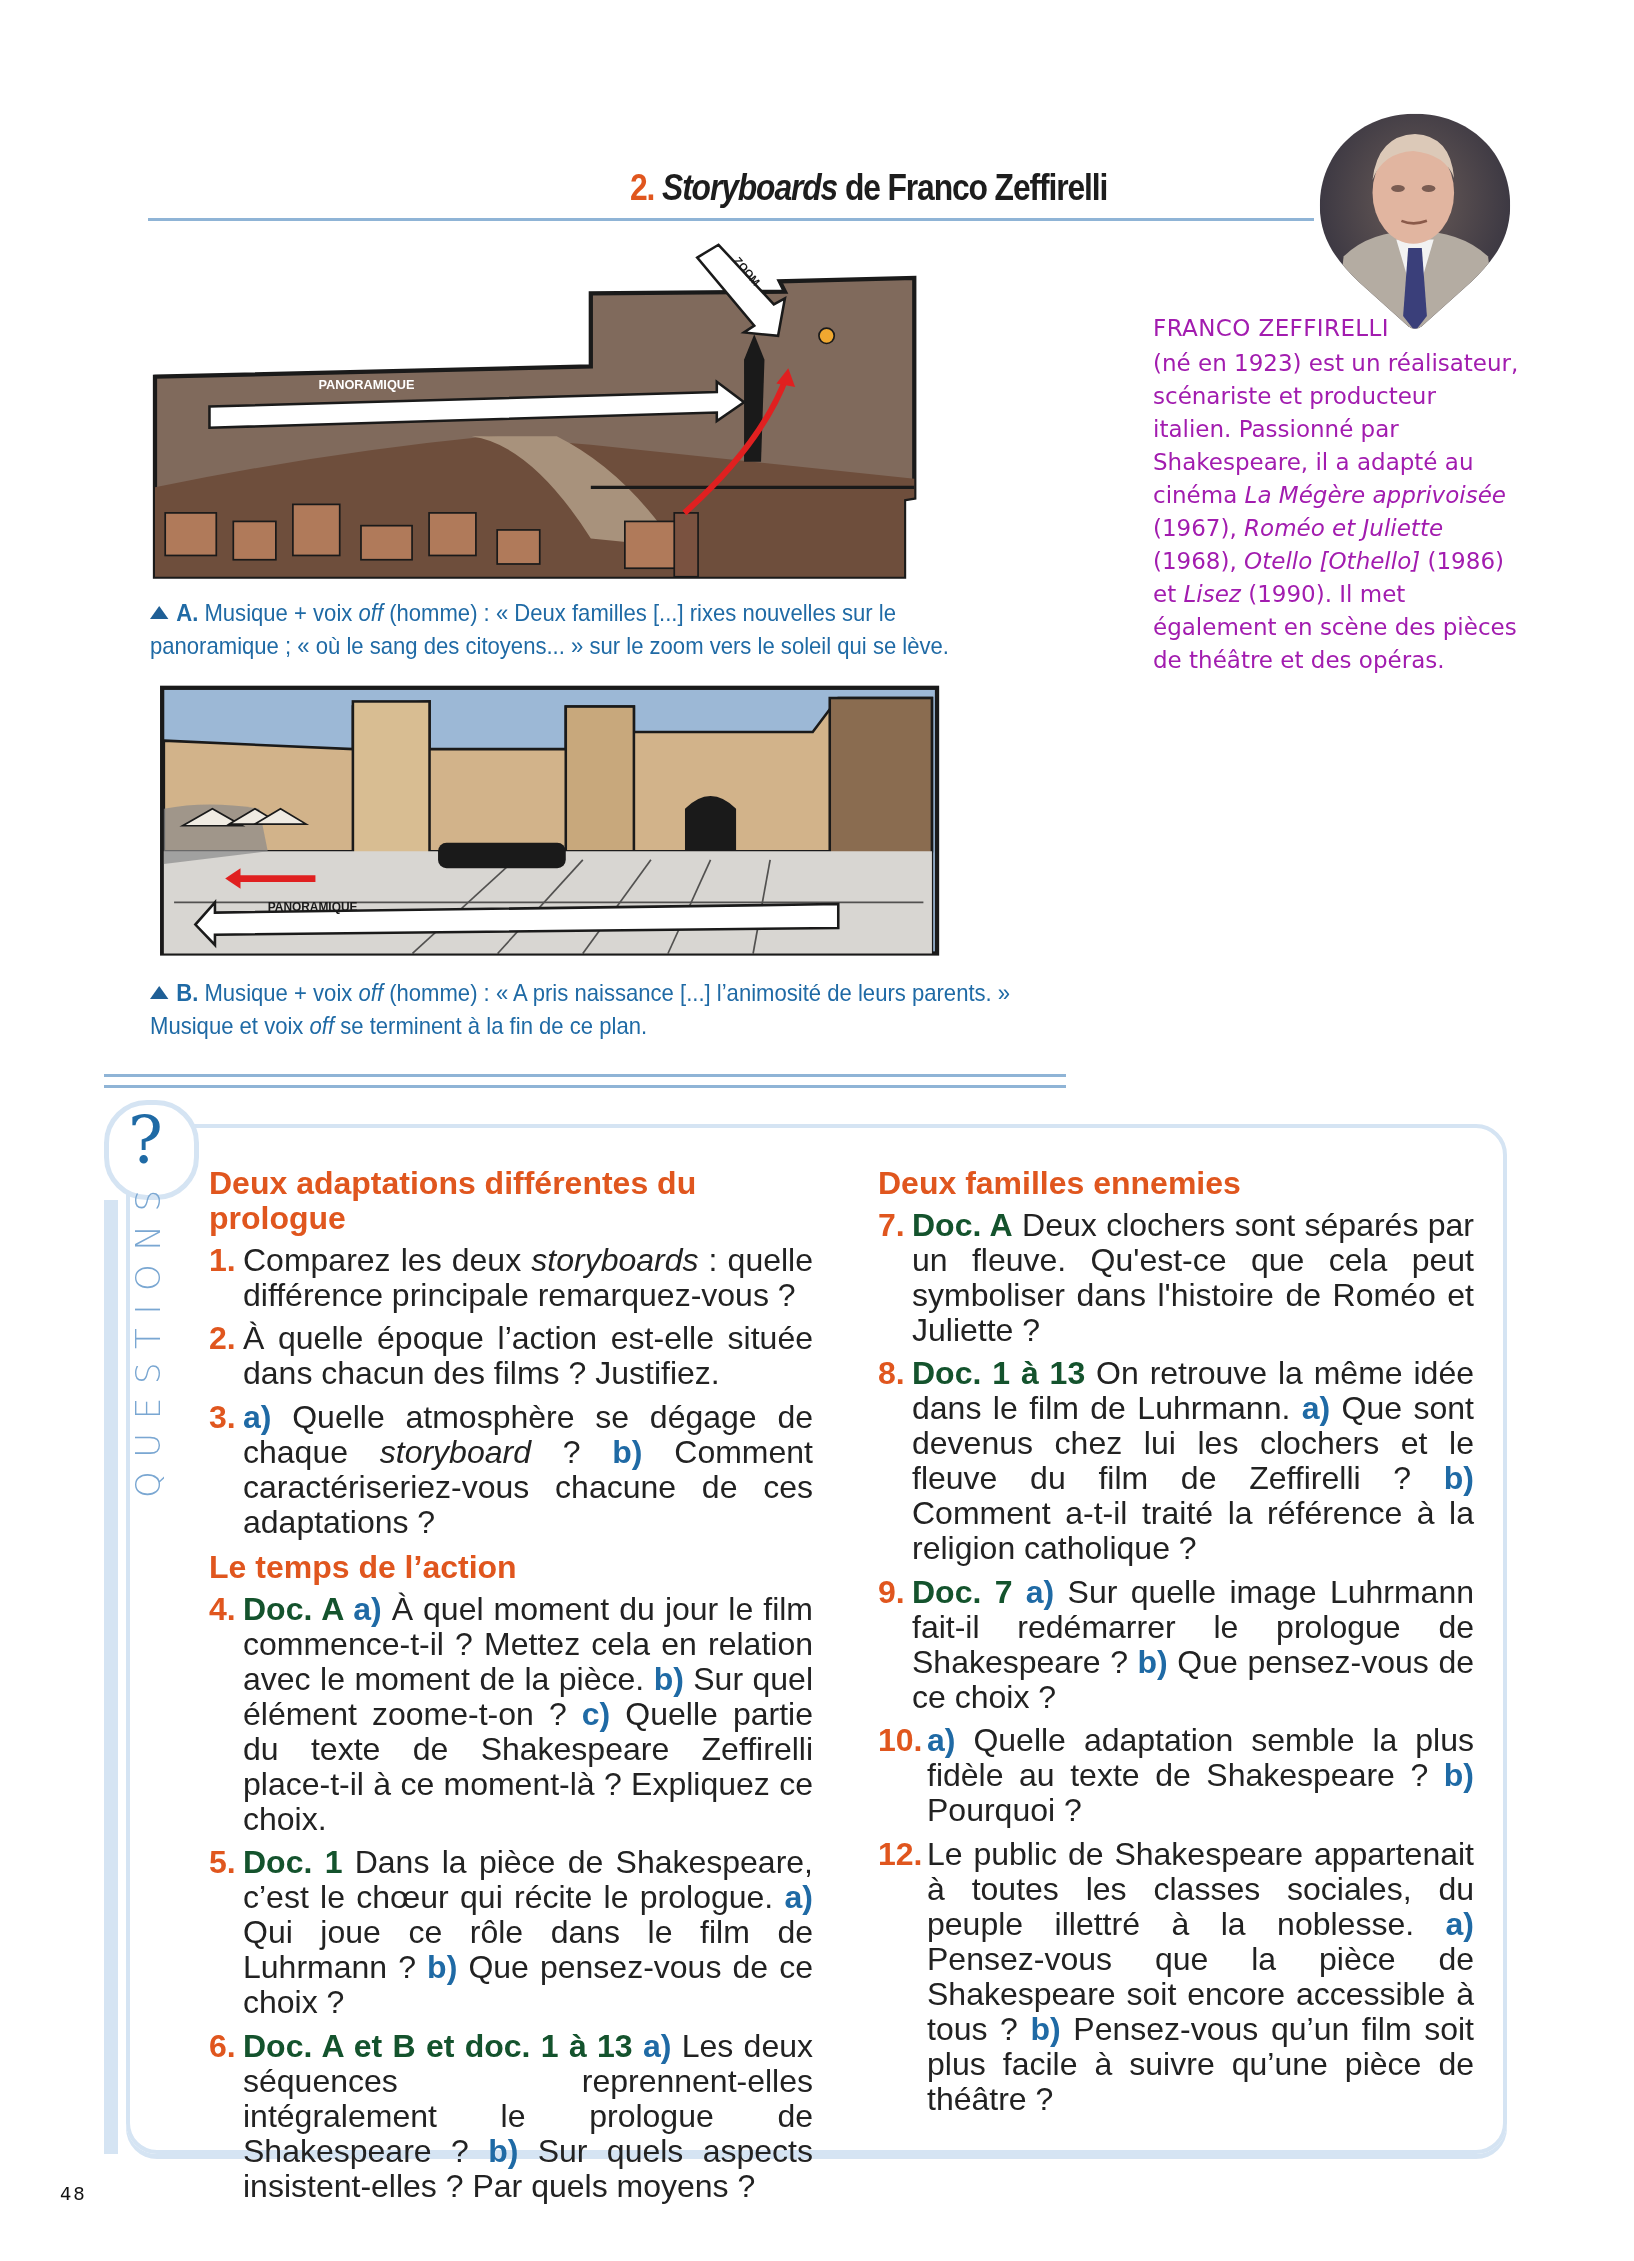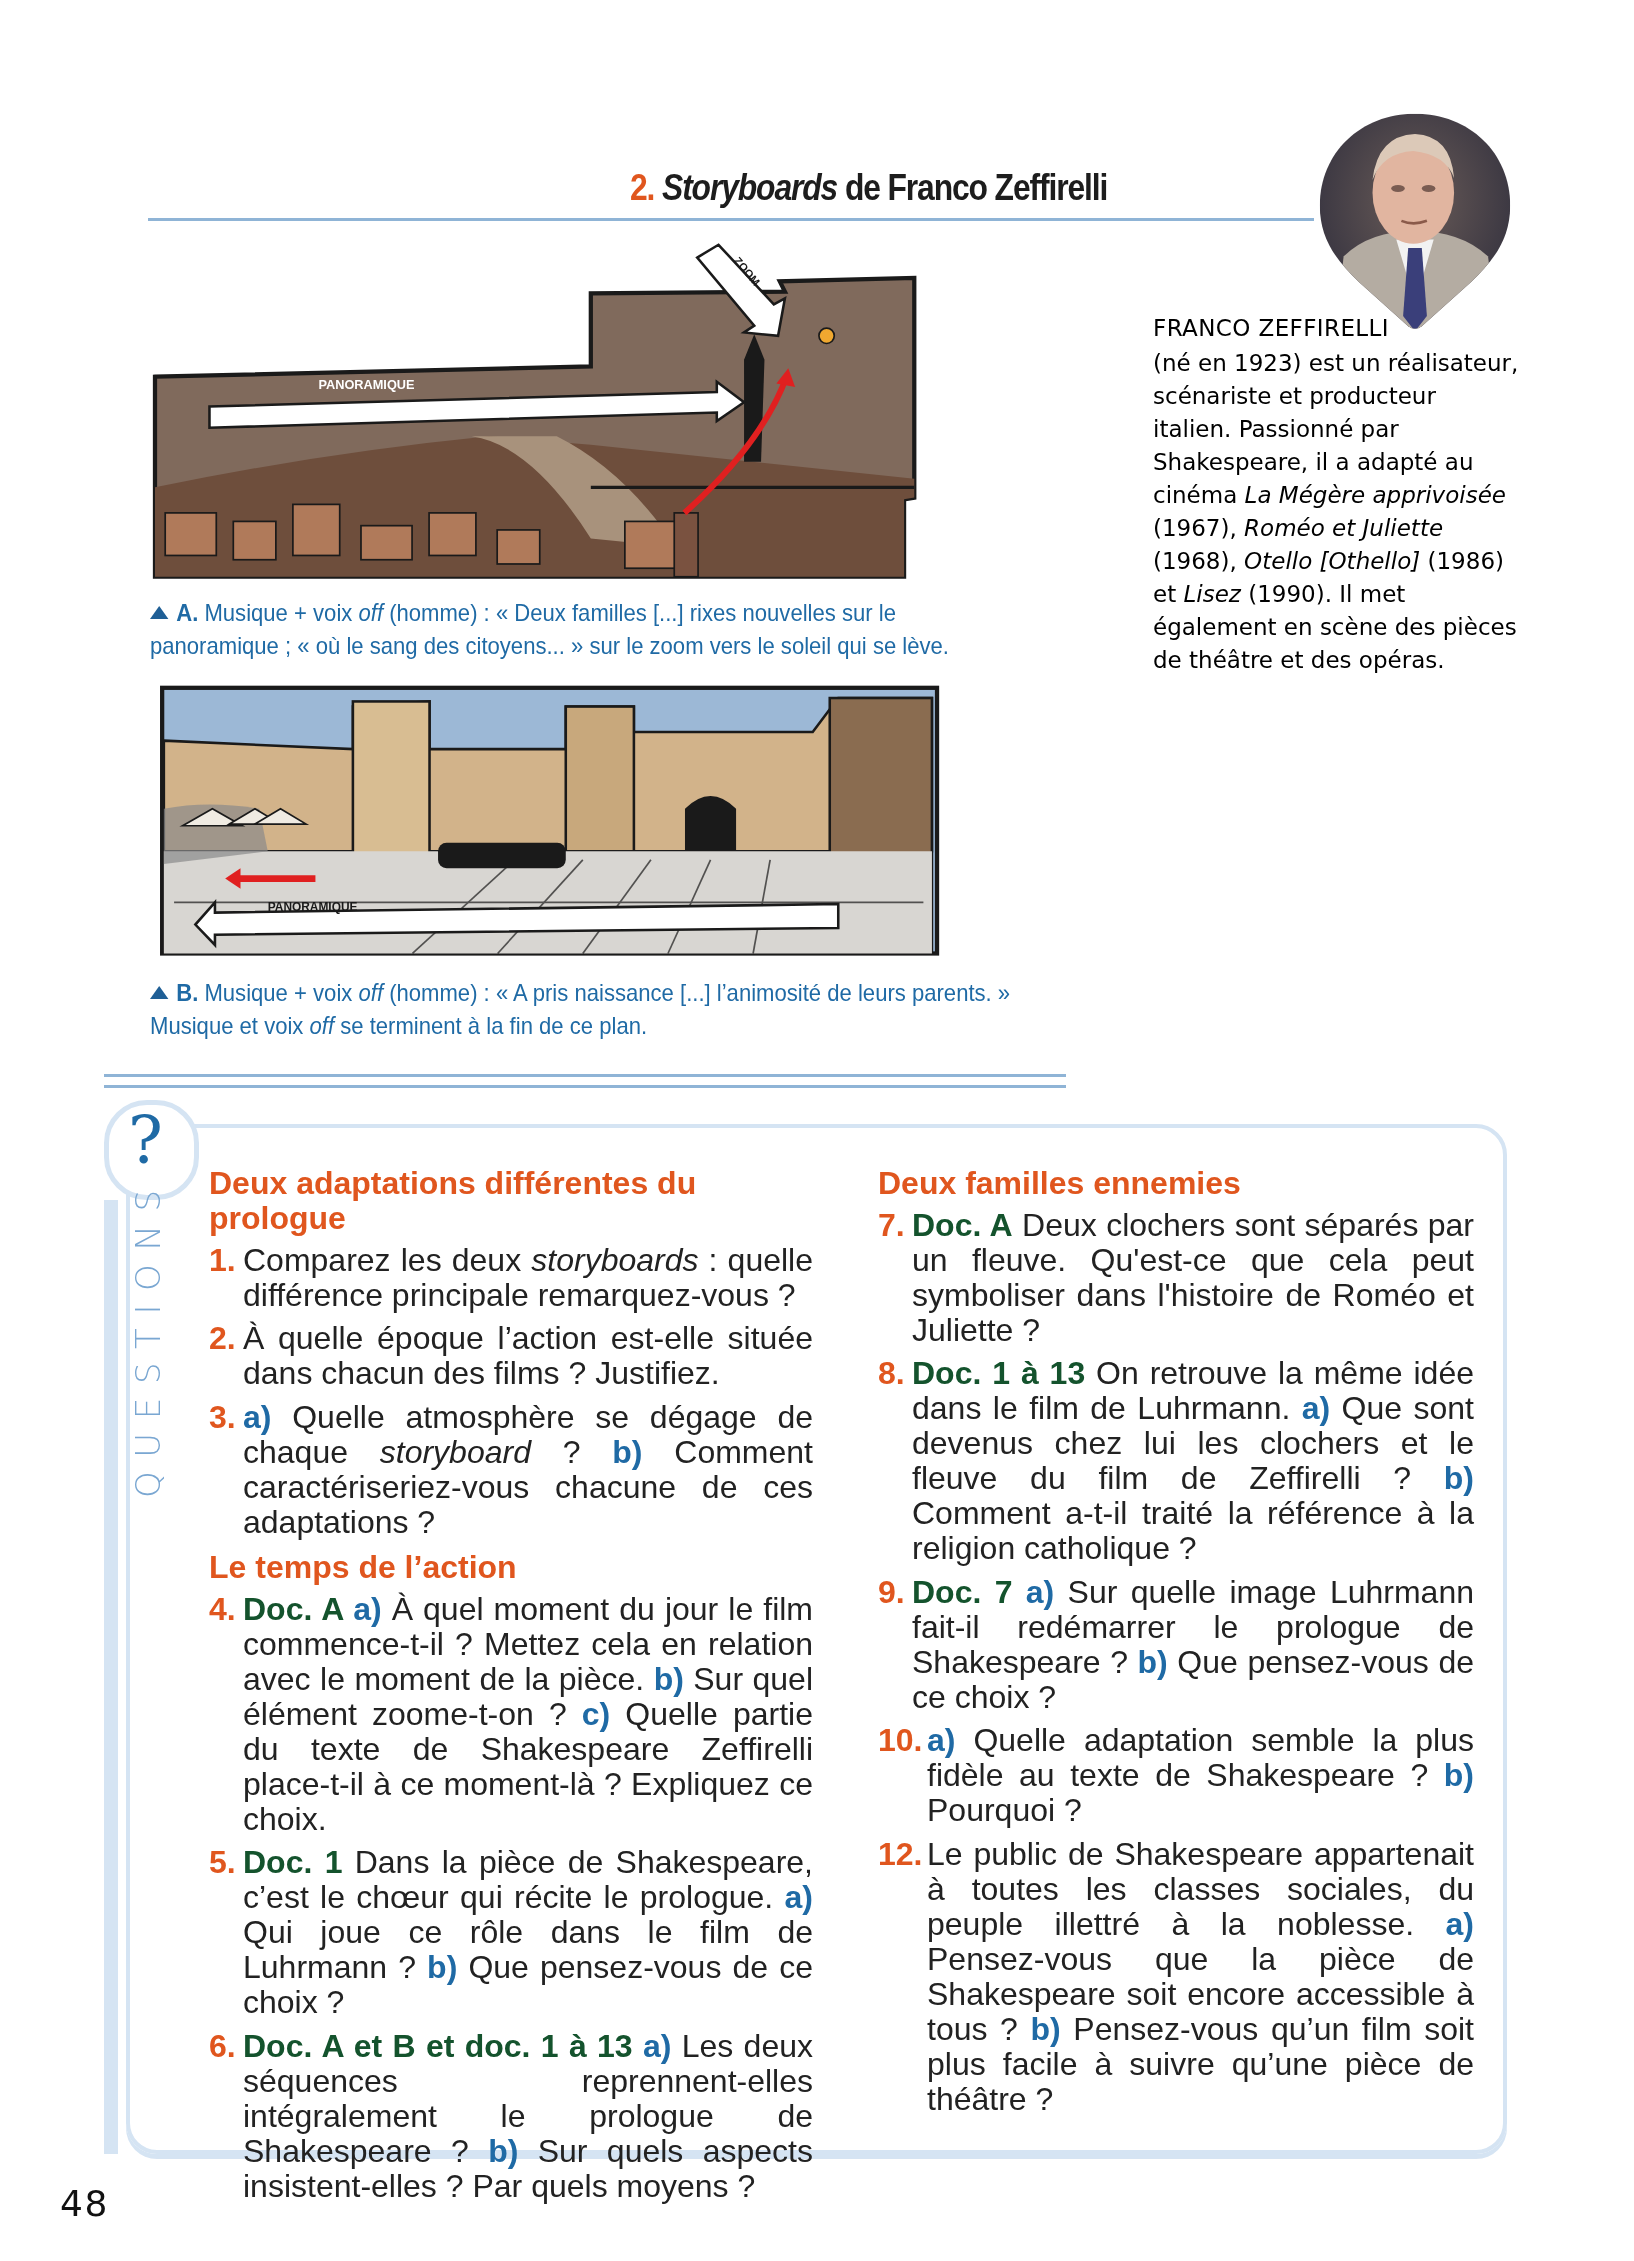--- a/index.html
+++ b/index.html
@@ -11,21 +11,21 @@
   #title { left:630px; top:167px; font-family:"Liberation Sans", sans-serif; font-weight:bold;
            font-size:37px; letter-spacing:-1.3px; color:#1d1d1d; transform:scaleX(0.86); transform-origin:left top; white-space:nowrap; }
   #title .num { color:#e0561e; }
   #title .it { font-style:italic; }
   #title-rule { left:148px; top:218px; width:1166px; height:3.4px; background:#8fb4d6; }
 
   
   #portrait { left:1318px; top:112px; width:194px; height:221px; }
 
   
-  #bio { left:1153px; top:312px; width:366px; color:#000000; font-size:23px; line-height:33px; }
+  #bio { left:1153px; top:312px; width:366px; color:#a21caf; font-size:23px; line-height:33px; }
   #bio .name { font-size:23px; letter-spacing:0.4px; margin-bottom:1.7px; }
   #bio i { font-style:italic; }
 
   
   #sbA { left:148px; top:232px; width:792px; height:349px; }
   #sbB { left:157px; top:681px; width:792px; height:281px; }
 
   .caption { color:#1f6aa5; font-family:"Liberation Sans", sans-serif; font-size:24px; line-height:33px;
              transform:scaleX(0.92); transform-origin:left top; }
   .caption b { font-weight:bold; }
@@ -55,21 +55,21 @@
   #colR { left:878px; top:1166px; width:596px; }
   .sec { color:#e0561e; font-weight:bold; margin:0 0 6.8px 0; }
   .q { position:relative; padding-left:34px; margin-bottom:8.5px; text-align:justify; }
   .q.wide { padding-left:49px; }
   .q .n { position:absolute; left:0; top:0; color:#e0561e; font-weight:bold; }
   .q b.doc { font-weight:bold; color:#14532d; }
   .q .l { color:#1f6aa5; font-weight:bold; }
   .q i { font-style:italic; }
   .secgap { margin-top:10.2px; }
 
-  #pageno { left:60px; top:2183px; font-size:36px; color:#111; letter-spacing:1.7px; }
+  #pageno { left:60px; top:2183px; font-size:18px; color:#111; letter-spacing:1.7px; }
 </style>
 </head>
 <body>
 
 <div id="title" class="abs">
   <span class="num">2.</span>
   <span class="it">Storyboards</span><span> de Franco Zeffirelli</span>
 </div>
 <div id="title-rule" class="abs"></div>
 

